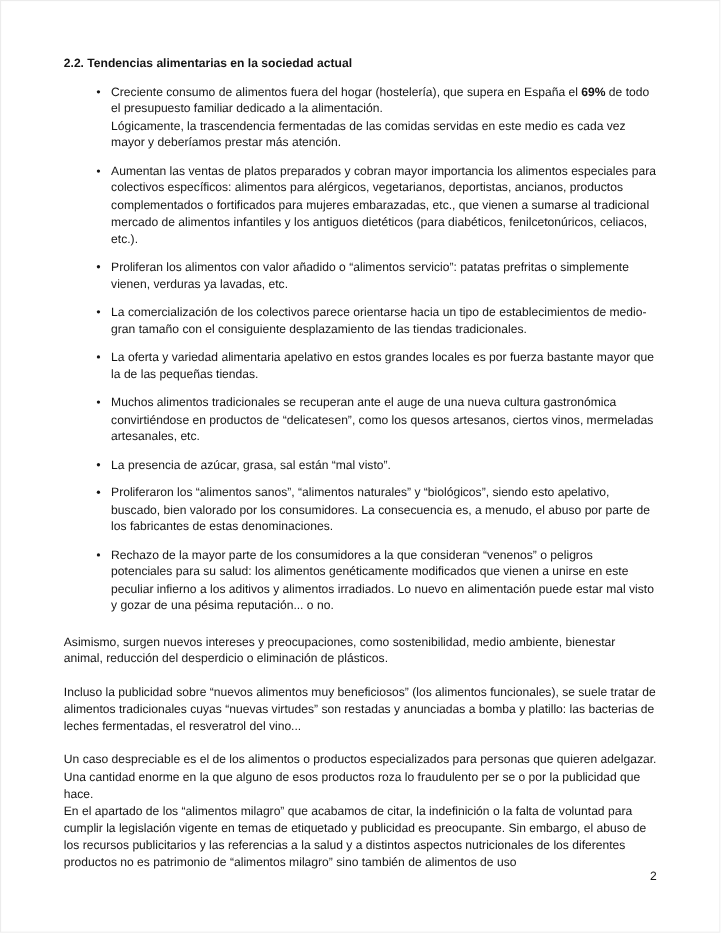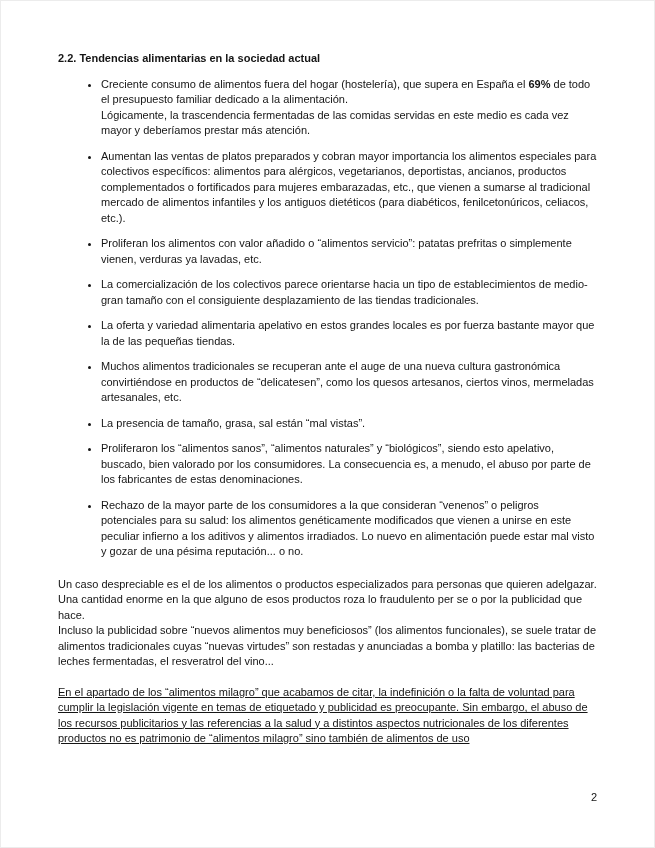--- a/index.html
+++ b/index.html
@@ -42,21 +42,20 @@
   }
   p.para {
     margin: 0 0 15px 0;
     white-space: pre-line;
   }
   p.para.tight {
     margin-bottom: 0;
   }
   p.para:last-of-type {
     margin-bottom: 0;
-    text-decoration: underline;
   }
   .page-number {
     position: absolute;
     right: 57px;
     bottom: 42px;
     font-size: 11px;
   }
 </style>
 </head>
 <body>
@@ -65,23 +64,24 @@
   <h2 class="heading">2.2. Tendencias alimentarias en la sociedad actual</h2>
 
   <ul class="bullets">
     <li><span class="t">Creciente consumo de alimentos fuera del hogar (hostelería), que supera en España el </span><strong>69%</strong><span class="t"> de todo el presupuesto familiar dedicado a la alimentación.
 Lógicamente, la trascendencia fermentadas de las comidas servidas en este medio es cada vez mayor y deberíamos prestar más atención.</span></li>
     <li><span class="t">Aumentan las ventas de platos preparados y cobran mayor importancia los alimentos especiales para colectivos específicos: alimentos para alérgicos, vegetarianos, deportistas, ancianos, productos complementados o fortificados para mujeres embarazadas, etc., que vienen a sumarse al tradicional mercado de alimentos infantiles y los antiguos dietéticos (para diabéticos, fenilcetonúricos, celiacos, etc.).</span></li>
     <li><span class="t">Proliferan los alimentos con valor añadido o “alimentos servicio”: patatas prefritas o simplemente vienen, verduras ya lavadas, etc.</span></li>
     <li><span class="t">La comercialización de los colectivos parece orientarse hacia un tipo de establecimientos de medio-gran tamaño con el consiguiente desplazamiento de las tiendas tradicionales.</span></li>
     <li><span class="t">La oferta y variedad alimentaria apelativo en estos grandes locales es por fuerza bastante mayor que la de las pequeñas tiendas.</span></li>
     <li><span class="t">Muchos alimentos tradicionales se recuperan ante el auge de una nueva cultura gastronómica convirtiéndose en productos de “delicatesen”, como los quesos artesanos, ciertos vinos, mermeladas artesanales, etc.</span></li>
-    <li><span class="t">La presencia de tamaño, grasa, sal están “mal vistas”.</span></li>
+    <li><span class="t">La presencia de azúcar, grasa, sal están “mal visto”.</span></li>
     <li><span class="t">Proliferaron los “alimentos sanos”, “alimentos naturales” y “biológicos”, siendo esto apelativo, buscado, bien valorado por los consumidores. La consecuencia es, a menudo, el abuso por parte de los fabricantes de estas denominaciones.</span></li>
     <li><span class="t">Rechazo de la mayor parte de los consumidores a la que consideran “venenos” o peligros potenciales para su salud: los alimentos genéticamente modificados que vienen a unirse en este peculiar infierno a los aditivos y alimentos irradiados. Lo nuevo en alimentación puede estar mal visto y gozar de una pésima reputación... o no.</span></li>
   </ul>
 
+  <p class="para">Asimismo, surgen nuevos intereses y preocupaciones, como sostenibilidad, medio ambiente, bienestar animal, reducción del desperdicio o eliminación de plásticos.</p>
+  <p class="para">Incluso la publicidad sobre “nuevos alimentos muy beneficiosos” (los alimentos funcionales), se suele tratar de alimentos tradicionales cuyas “nuevas virtudes” son restadas y anunciadas a bomba y platillo: las bacterias de leches fermentadas, el resveratrol del vino...</p>
   <p class="para tight">Un caso despreciable es el de los alimentos o productos especializados para personas que quieren adelgazar. Una cantidad enorme en la que alguno de esos productos roza lo fraudulento per se o por la publicidad que hace.</p>
-  <p class="para">Incluso la publicidad sobre “nuevos alimentos muy beneficiosos” (los alimentos funcionales), se suele tratar de alimentos tradicionales cuyas “nuevas virtudes” son restadas y anunciadas a bomba y platillo: las bacterias de leches fermentadas, el resveratrol del vino...</p>
   <p class="para">En el apartado de los “alimentos milagro” que acabamos de citar, la indefinición o la falta de voluntad para cumplir la legislación vigente en temas de etiquetado y publicidad es preocupante. Sin embargo, el abuso de los recursos publicitarios y las referencias a la salud y a distintos aspectos nutricionales de los diferentes productos no es patrimonio de “alimentos milagro” sino también de alimentos de uso</p>
 
   <div class="page-number">2</div>
 </div>
 
 </body></html>

